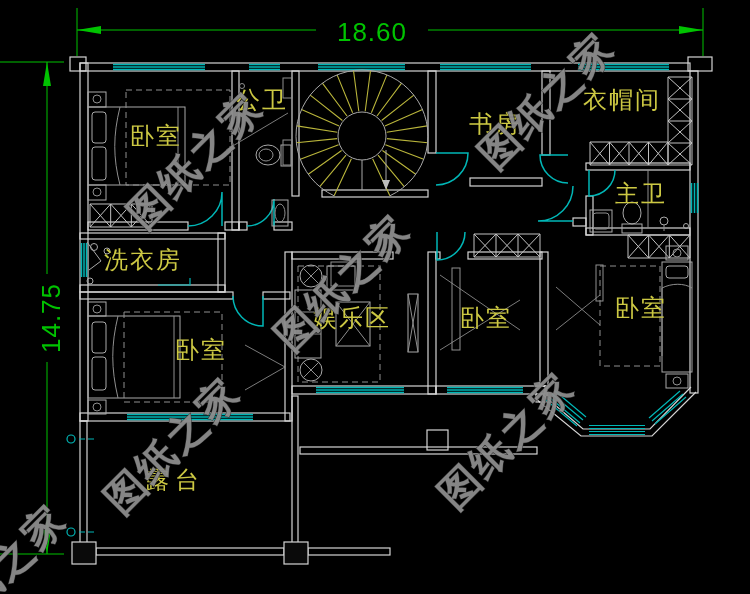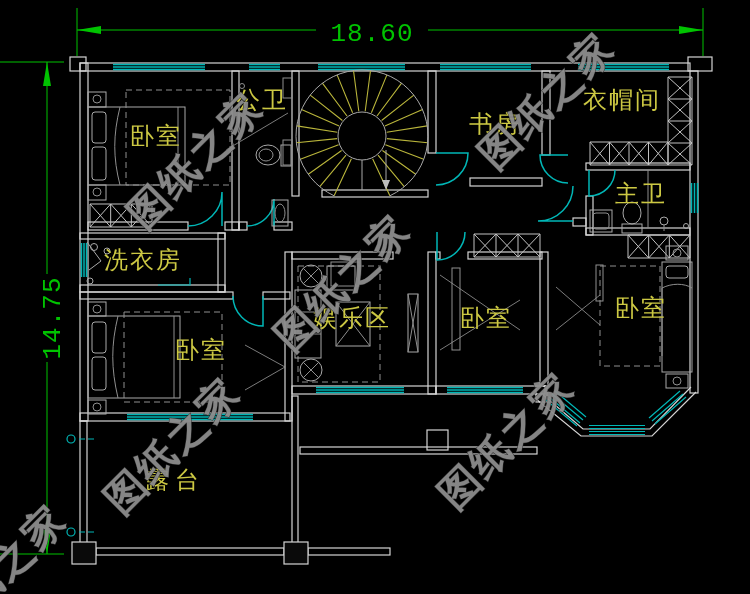--- a/index.html
+++ b/index.html
@@ -1,17 +1,17 @@
 <!DOCTYPE html>
 <html><head>
 <meta charset="utf-8">
 <style>
   html,body{margin:0;padding:0;background:#000;}
   #stage{width:750px;height:594px;background:#000;position:relative;overflow:hidden;
-         font-family:Liberation Mono, monospace;}
+         font-family:Liberation Sans, sans-serif;}
   svg text{user-select:none;}
   .wall{fill:none;stroke:#d4d4d4;stroke-width:1.2;}
   .wallfill{fill:#0a0a0a;stroke:#d4d4d4;stroke-width:1.2;}
   .furn{fill:none;stroke:#a9a9a9;stroke-width:1;}
   .furn2{fill:none;stroke:#8f8f8f;stroke-width:1;}
   .dash{fill:none;stroke:#8f8f8f;stroke-width:1;stroke-dasharray:6 4;}
   .cyan{fill:none;stroke:#00b6b6;stroke-width:1.5;}
   .cyanthin{fill:none;stroke:#00b6b6;stroke-width:1.2;}
   .green{stroke:#00c300;stroke-width:1;fill:none;}
   .greenfill{fill:#00c300;stroke:none;}

